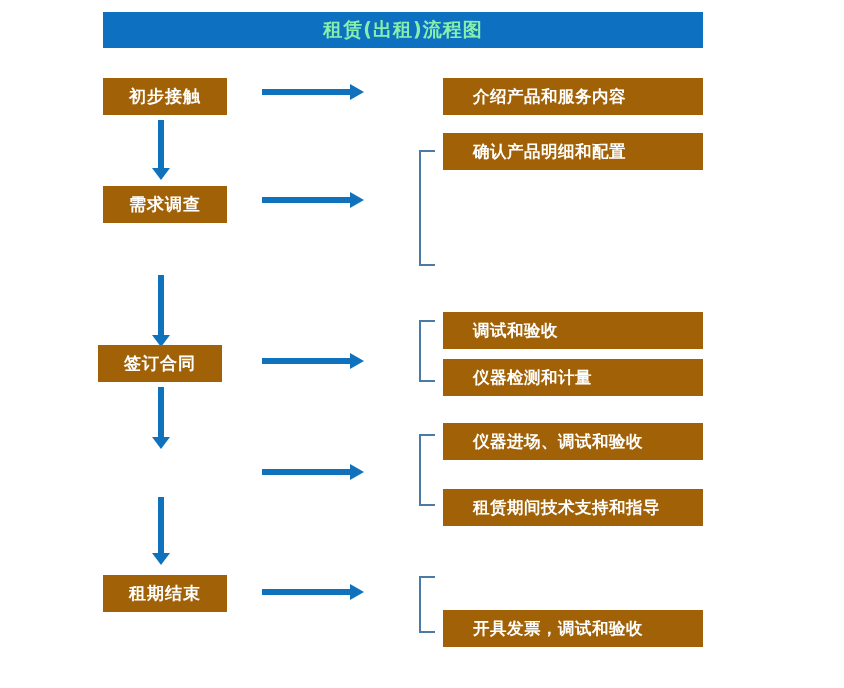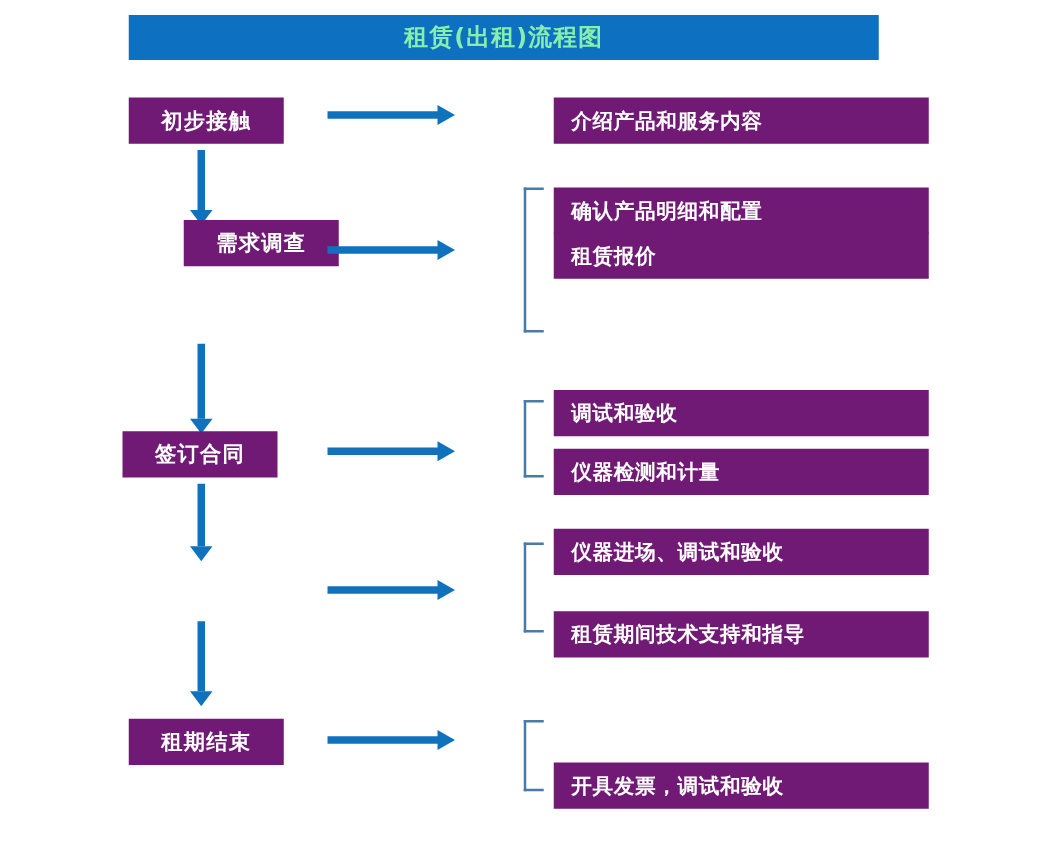--- a/index.html
+++ b/index.html
@@ -31,40 +31,40 @@
     font-weight: bold;
     display: flex;
     align-items: center;
     justify-content: center;
     letter-spacing: 1px;
   }
 
   
   .node {
     position: absolute;
-    background: #701a75;
+    background: #a16207;
     color: #ffffff;
     font-weight: bold;
     display: flex;
     align-items: center;
     box-sizing: border-box;
   }
   .node.left {
     width: 124px;
     height: 37px;
     font-size: 17px;
     justify-content: center;
     letter-spacing: 1px;
   }
   .node.right {
-    width: 300px;
+    width: 260px;
     height: 37px;
     font-size: 16.5px;
     justify-content: flex-start;
-    padding-left: 14px;
+    padding-left: 30px;
     letter-spacing: 0.5px;
   }
 
   
   .h-arrow {
     position: absolute;
     height: 20px;
     width: 102px;
   }
   .h-arrow .shaft {
@@ -131,31 +131,30 @@
     <div class="head"></div>
   </div>
 
   <div class="node right" style="left:443px; top:78px;">介绍产品和服务内容</div>
 
   <div class="v-arrow" style="left:151px; top:120px; height:60px;">
     <div class="shaft" style="height:48px;"></div>
     <div class="head" style="top:48px;"></div>
   </div>
 
-  <div class="node left" style="left:103px; top:176px;margin-left:44px;">需求调查</div>
+  <div class="node left" style="left:103px; top:186px;">需求调查</div>
 
   <div class="h-arrow" style="left:262px; top:190px;">
     <div class="shaft"></div>
     <div class="head"></div>
   </div>
 
   <div class="bracket" style="left:419px; top:150px; height:116px;"></div>
 
-  <div class="node right" style="left:443px; top:133px;margin-top:17px;">确认产品明细和配置</div>
-  <div class="node right" style="left:443px; top:186px;">租赁报价</div>
+  <div class="node right" style="left:443px; top:133px;">确认产品明细和配置</div>
 
   <div class="v-arrow" style="left:151px; top:275px; height:72px;">
     <div class="shaft" style="height:60px;"></div>
     <div class="head" style="top:60px;"></div>
   </div>
 
   <div class="node left" style="left:98px; top:345px;font-family:Liberation Mono, monospace;">签订合同</div>
 
   <div class="h-arrow" style="left:262px; top:351px;">
     <div class="shaft"></div>

